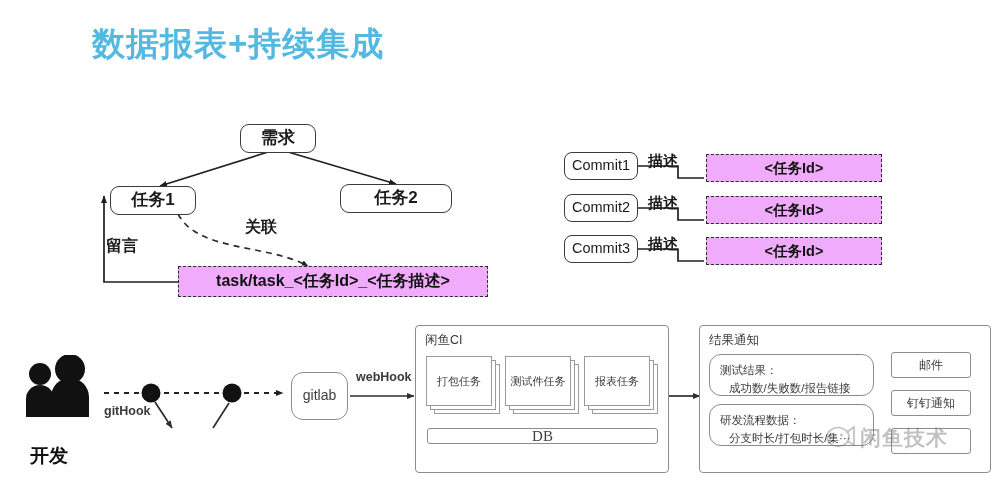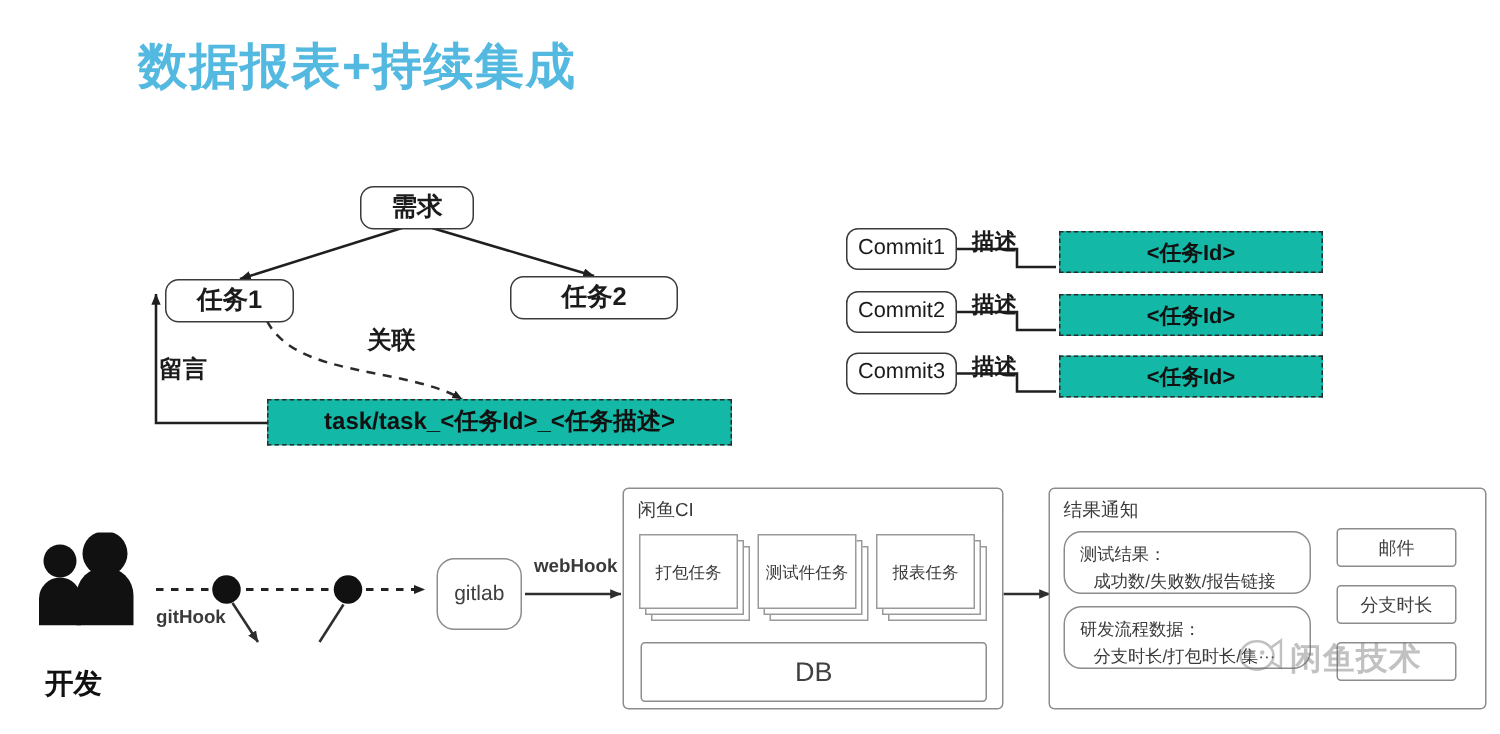--- a/index.html
+++ b/index.html
@@ -32,21 +32,21 @@
     color:#1b1b1b;
     font-weight:bold;
     text-align:center;
     line-height:1.1;
   }
   .node.thin{border-width:1.4px;}
   .dashnode{
     box-sizing:border-box;
     display:flex;align-items:center;justify-content:center;
     border:1.8px dashed #2b2b2b;
-    background:#14b8a6;
+    background:#f0abfc;
     color:#111;
     font-weight:bold;
     text-align:center;
   }
   .plainlabel{color:#1b1b1b;font-weight:bold;white-space:nowrap;}
 
   
   .gnode{
     box-sizing:border-box;
     display:flex;align-items:center;justify-content:center;
@@ -225,37 +225,37 @@
     <div class="sheet" style="left:4px;top:4px;width:66px;height:50px;"></div>
     <div class="sheet front" style="left:0;top:0;width:66px;height:50px;">测试件任务</div>
   </div>
 
   <div class="stack" style="left:584px;top:356px;width:74px;height:58px;">
     <div class="sheet" style="left:8px;top:8px;width:66px;height:50px;"></div>
     <div class="sheet" style="left:4px;top:4px;width:66px;height:50px;"></div>
     <div class="sheet front" style="left:0;top:0;width:66px;height:50px;">报表任务</div>
   </div>
 
-  <div class="abs gnode" style="left:427px;top:428px;width:231px;height:40px;font-size:18px;">DB</div>
+  <div class="abs gnode" style="left:427px;top:428px;width:231px;height:16px;font-size:15px;font-family:Liberation Serif, serif;">DB</div>
 
   <div class="abs gpanel" style="left:699px;top:325px;width:292px;height:148px;"></div>
   <div class="abs panel-title" style="left:709px;top:332px;">结果通知</div>
 
   <div class="abs cardtext" style="left:709px;top:354px;width:165px;height:42px;">
     <span>测试结果：</span>
     <span class="l2">成功数/失败数/报告链接</span>
   </div>
 
   <div class="abs cardtext" style="left:709px;top:404px;width:165px;height:42px;">
     <span>研发流程数据：</span>
     <span class="l2">分支时长/打包时长/集···</span>
   </div>
 
   <div class="abs gnode" style="left:891px;top:352px;width:80px;height:26px;font-size:12px;">邮件</div>
-  <div class="abs gnode" style="left:891px;top:390px;width:80px;height:26px;font-size:12px;">分支时长</div>
+  <div class="abs gnode" style="left:891px;top:390px;width:80px;height:26px;font-size:12px;">钉钉通知</div>
   <div class="abs gnode" style="left:891px;top:428px;width:80px;height:26px;font-size:12px;"></div>
 
   <div class="abs" id="watermark">
     <span>
       <svg width="30" height="24" viewBox="0 0 30 24">
         <ellipse cx="13" cy="13" rx="11" ry="9.5" fill="none" stroke="#6e6e6e" stroke-width="1.7"></ellipse>
         <circle cx="9.5" cy="11" r="1.5" fill="#6e6e6e"></circle>
         <circle cx="16.5" cy="11" r="1.5" fill="#6e6e6e"></circle>
         <path d="M22,8 L29,3 L29,21 L22,17" fill="none" stroke="#6e6e6e" stroke-width="1.7"></path>
       </svg>

